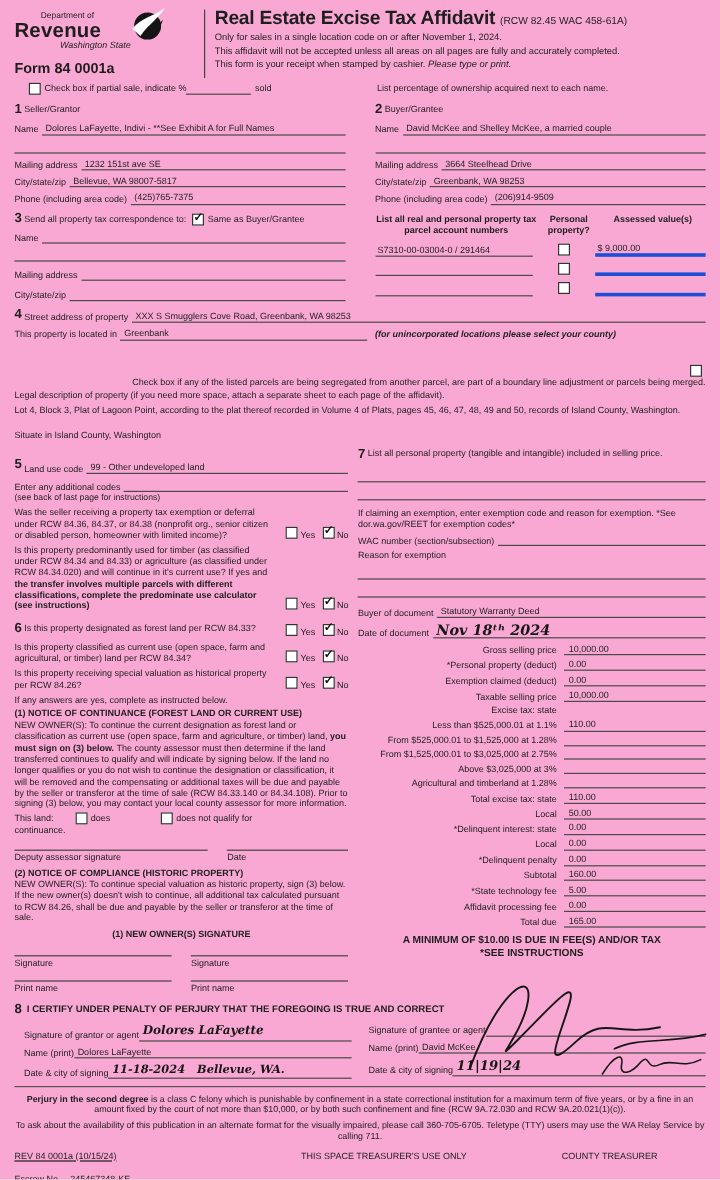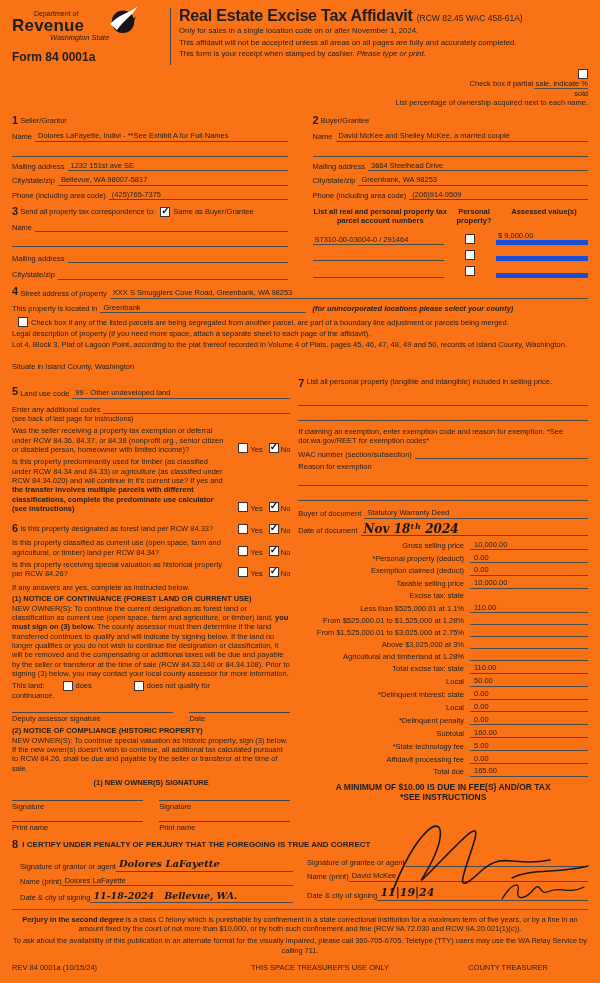--- a/index.html
+++ b/index.html
@@ -1,17 +1,17 @@
 <!DOCTYPE html>
 <html><head>
 <meta charset="utf-8">
 <style>
   html,body{margin:0;padding:0;background:#e8e8e8;}
   .page{
-    position:relative;width:600px;height:983px;margin:0 auto;background:#f97316;
+    position:relative;width:600px;height:983px;margin:0 auto;background:#f9a8d4;
     font-family:"Liberation Sans",sans-serif;color:#1e1e1e;font-size:7.5px;line-height:1.25;
     box-sizing:border-box;padding:8px 12px 0 12px;overflow:hidden;
   }
   .b{font-weight:bold;}
   .i{font-style:italic;}
   .sec-num{font-weight:bold;font-size:11px;vertical-align:-1px;margin-right:2px;}
   .fill{display:inline-block;border-bottom:1px solid #4a4a4a;padding:0 3px 0 3px;min-width:30px;}
   .flex1{flex:1;}
   .cb{display:inline-block;width:8px;height:8px;border:1px solid #333;position:relative;vertical-align:-1px;background:#fff;flex:none;}
   .cb.checked::after{content:"✓";position:absolute;left:0px;top:-3px;font-size:10px;font-weight:bold;color:#111;}
@@ -25,33 +25,33 @@
   .dept-prefix{font-size:7px;margin-left:22px;}
   .dept-name{font-size:17px;font-weight:bold;letter-spacing:.2px;}
   .dept-state{font-size:7.5px;font-style:italic;margin-left:38px;}
   .logo{position:absolute;left:108px;top:6px;width:30px;height:30px;}
   .form-number{font-size:12px;font-weight:bold;margin-top:8px;}
   .hdr-right{border-left:1.5px solid #444;padding-left:8px;flex:1;}
   .title{font-size:16px;font-weight:bold;line-height:1;letter-spacing:-.2px;display:inline;}
   .title-rcw{font-size:8.5px;margin-left:4px;}
   .hdr-note{font-size:7.8px;margin-top:2px;}
   
-  .psale{display:flex;margin:4px 0 6px 0;align-items:flex-end;flex-direction:column;}
+  .psale{display:flex;margin:4px 0 6px 12px;align-items:flex-end;}
   
   .cols2{display:flex;gap:25px;}
   .col{width:50%;box-sizing:border-box;}
   .ln{display:flex;align-items:flex-end;margin-top:4px;}
   .ln .lbl{white-space:nowrap;margin-right:3px;}
   .blank-line{border-bottom:1px solid #4a4a4a;height:9px;margin-top:5px;}
   
   .parcel-head{display:flex;font-weight:bold;text-align:center;margin-top:2px;}
   .parcel-row{display:flex;align-items:flex-end;margin-top:5px;}
   .pr-num{flex:1;border-bottom:1px solid #4a4a4a;padding:0 2px;}
   .pr-cb{width:52px;text-align:center;flex:none;}
-  .pr-val{width:88px;border-bottom:5px solid #1d4ed8;flex:none;padding:0 2px;}
+  .pr-val{width:88px;border-bottom:3px solid #1d4ed8;flex:none;padding:0 2px;}
   
   .main-cols{display:flex;gap:8px;margin-top:6px;}
   .mcol-l{width:49%;}
   .mcol-r{width:51%;}
   .q{display:flex;align-items:flex-end;margin-top:3px;}
   .q .qt{flex:1;}
   .small-note{font-size:7.2px;}
   
   .trow{display:flex;align-items:flex-end;margin-top:2.5px;}
   .tlabel{flex:1;text-align:right;padding-right:6px;white-space:nowrap;}
@@ -198,21 +198,21 @@
     <div class="ln" style="margin-top:0;">
       <span class="sec-num">4</span>
       <span class="lbl">Street address of property</span>
       <span class="fill flex1">XXX S Smugglers Cove Road, Greenbank, WA 98253</span>
     </div>
     <div class="ln">
       <span class="lbl">This property is located in</span>
       <span class="fill" style="min-width:200px;">Greenbank</span>
       <span class="b i" style="margin-left:6px;">(for unincorporated locations please select your county)</span>
     </div>
-    <div style="margin-top:4px;display:flex;align-items:flex-end;">
+    <div style="margin-top:20px;display:flex;align-items:flex-end;flex-direction:column;">
       <span class="cb" style="margin:0 3px 0 6px;"></span>
       <span class="flex1">Check box if any of the listed parcels are being segregated from another parcel, are part of a boundary line adjustment or parcels being merged.</span>
     </div>
     <div style="margin-top:2px;">Legal description of property (if you need more space, attach a separate sheet to each page of the affidavit).</div>
     <div style="margin-top:2px;">Lot 4, Block 3, Plat of Lagoon Point, according to the plat thereof recorded in Volume 4 of Plats, pages 45, 46, 47, 48, 49 and 50, records of Island County, Washington.</div>
     <div style="margin-top:12px;">Situate in Island County, Washington</div>
   </div>
 
   <div class="main-cols">
 
@@ -428,21 +428,21 @@
           <path d="M4 20 C14 4 22 2 20 12 C18 22 28 20 36 10 C44 2 40 18 52 12 C62 7 70 16 86 8" stroke="#161616" stroke-width="1.3" fill="none" stroke-linecap="round"></path>
         </svg>
       </div>
     </div>
   </div>
 
   <div style="border-top:1px solid #555;margin-top:6px;padding-top:2px;">
     <div class="foot-p"><span class="b">Perjury in the second degree</span><span> is a class C felony which is punishable by confinement in a state correctional institution for a maximum term of five years, or by a fine in an amount fixed by the court of not more than $10,000, or by both such confinement and fine (RCW 9A.72.030 and RCW 9A.20.021(1)(c)).</span></div>
     <div class="foot-p">To ask about the availability of this publication in an alternate format for the visually impaired, please call 360-705-6705. Teletype (TTY) users may use the WA Relay Service by calling 711.</div>
     <div class="foot-row">
-      <span style="width:200px;">REV 84 0001a (10/15/24)</span>
+      <span style="width:200px;text-decoration:underline;">REV 84 0001a (10/15/24)</span>
       <span class="flex1 center">THIS SPACE TREASURER'S USE ONLY</span>
       <span style="width:160px;text-align:center;">COUNTY TREASURER</span>
     </div>
     <div style="margin-top:10px;">
       <span>Escrow No.</span>
       <span style="margin-left:6px;">245467348-KE</span>
     </div>
 
   </div>
 

